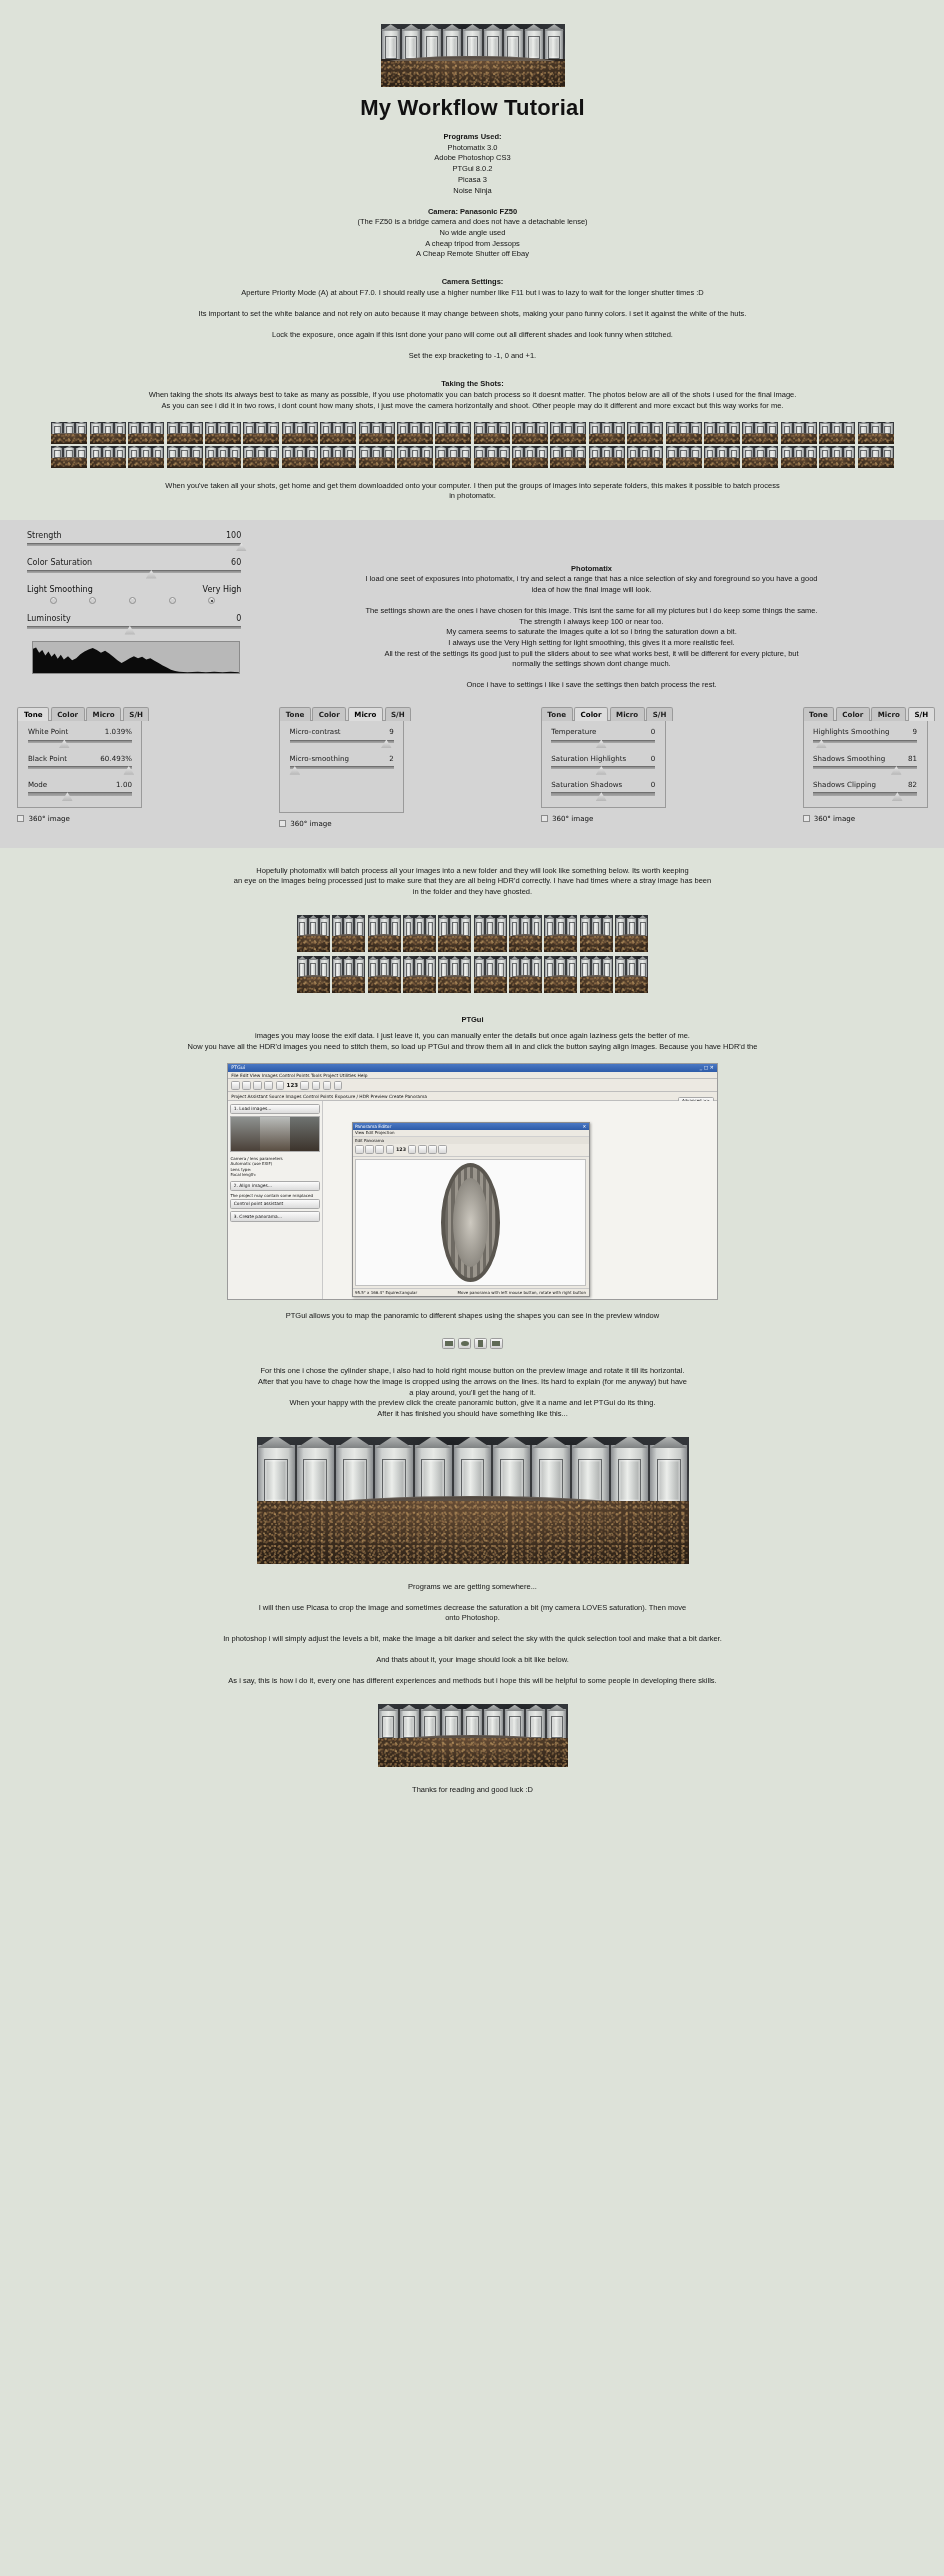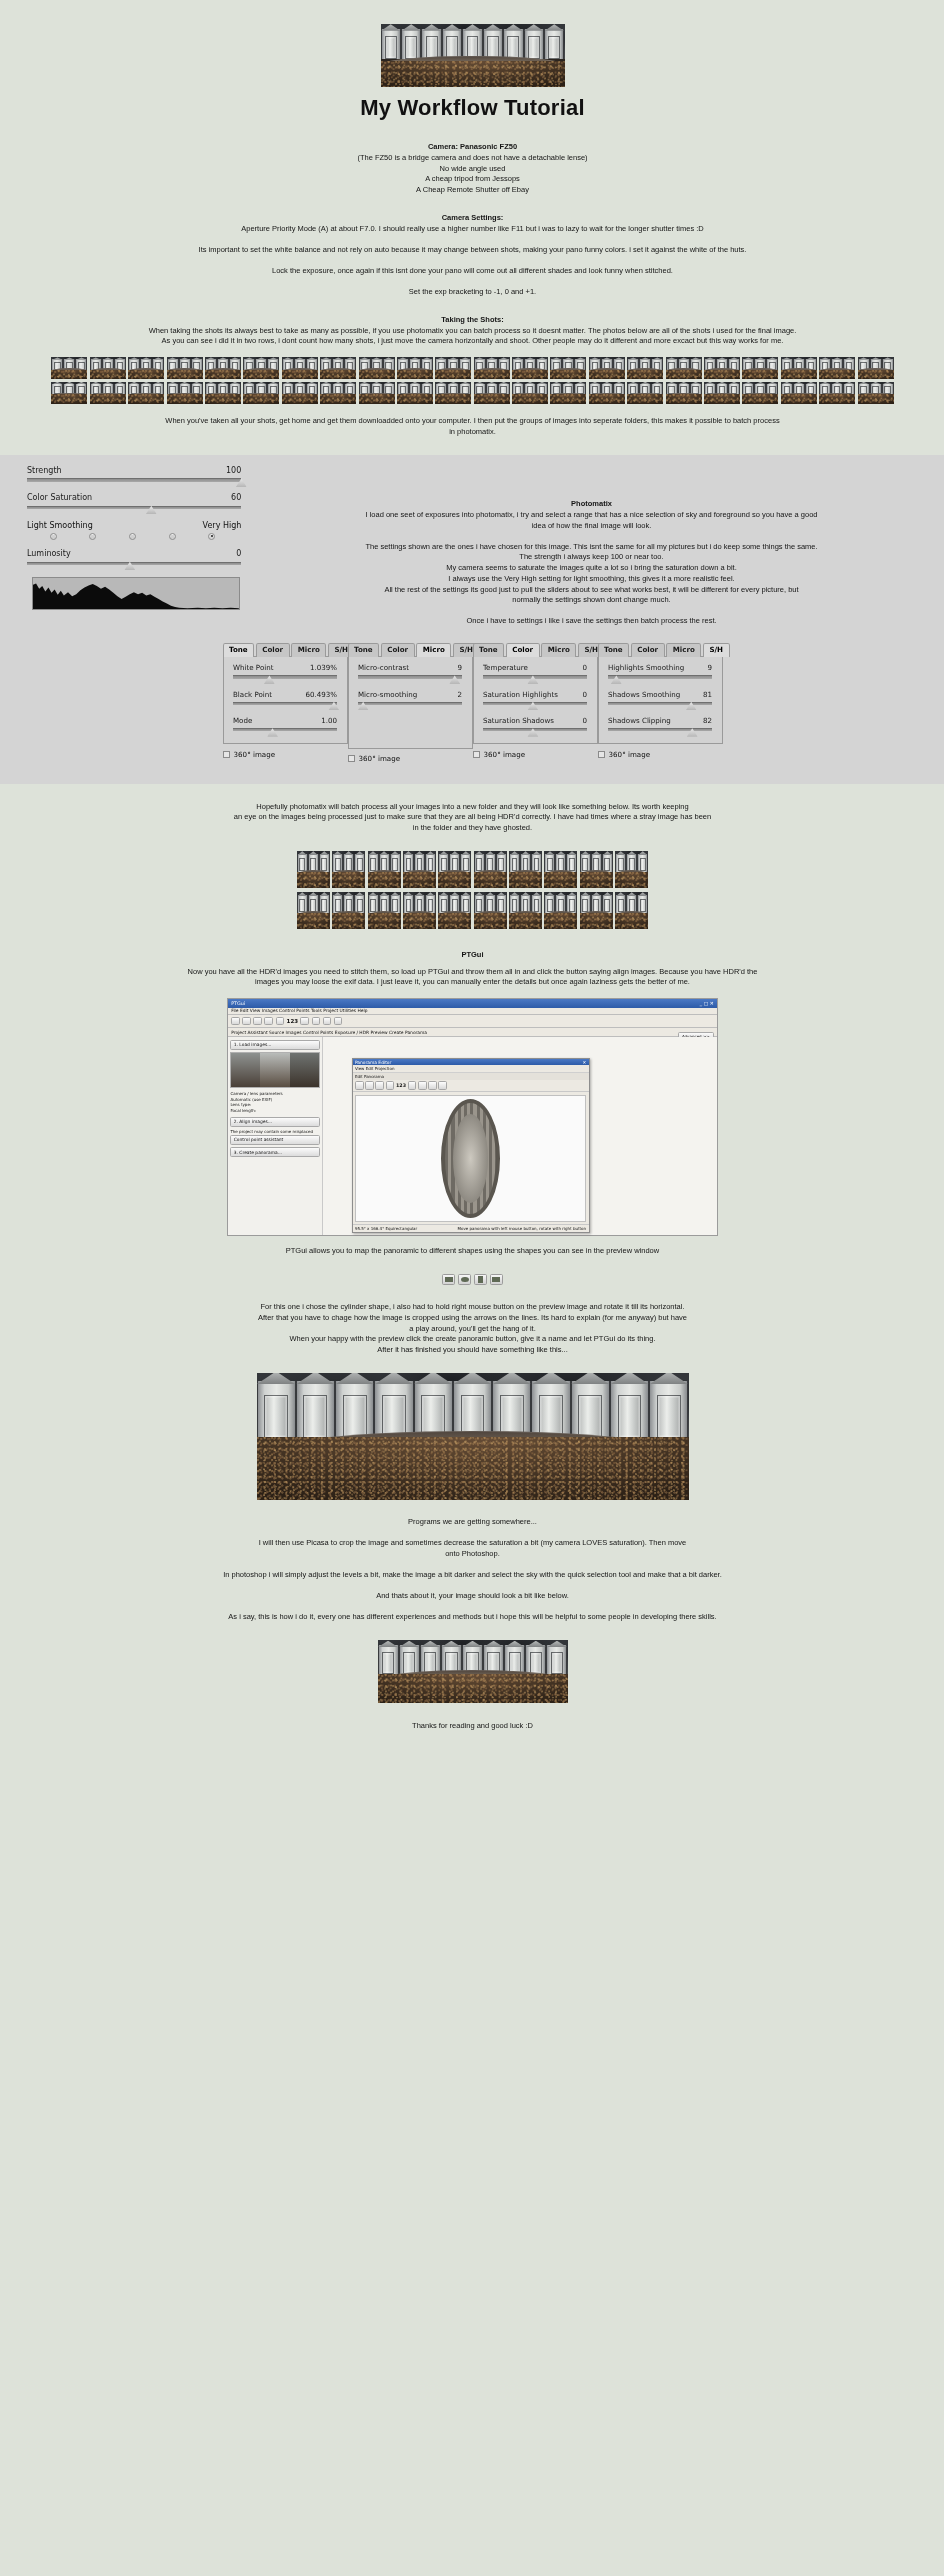--- a/index.html
+++ b/index.html
@@ -116,21 +116,21 @@
   .radio.on:after{ content:""; position:absolute; inset:1.6px; border-radius:50%; background:#222; }
   .rowlabels{ display:flex; justify-content:space-between; padding:0 11px 0 12.7px;
               font-size:8px; font-family:"DejaVu Sans",sans-serif;}
 
   
   .histo{ margin:8px 12.7px 0 17.4px; height:33px; background:#b8b8b8;
           border:0.8px solid #8b8b8b; position:relative; overflow:hidden; }
   .histo svg{ display:block; width:100%; height:100%; }
 
   
-  .panels{ display:flex; justify-content:center; padding:11px 17.4px 8px; }
+  .panels{ display:flex; justify-content:space-between; padding:11px 17.4px 8px; }
   .panel{ width:125px; }
   .tabs{ display:flex; gap:1.6px; }
   .tab{
     font-family:"DejaVu Sans",sans-serif;
     font-size:7.1px; font-weight:bold; padding:1.6px 5.5px 2.4px;
     background:#c6c6c6; border:0.8px solid #9a9a9a; border-bottom:none;
     border-radius:2.4px 2.4px 0 0; color:#1a1a1a;
   }
   .tab.active{ background:#dcdcdc; color:#000; position:relative; z-index:2; }
   .pbody{ border:0.8px solid #9a9a9a; background:#d2d2d2; padding:6.3px 6.3px 8px;
@@ -215,20 +215,28 @@
           <div class="hut"></div>
           <div class="hut"></div>
       </div>
       <div class="promenade" style="top:50%;height:22%"></div>
       <div class="ground" style="height:42%"></div>
     </div>
   </div>
 
   <div class="title">My Workflow Tutorial</div>
 
+  <div class="tb">
+    <span class="hd">Programs Used:</span>
+    <div>Photomatix 3.0</div>
+    <div>Adobe Photoshop CS3</div>
+    <div>PTGui 8.0.2</div>
+    <div>Picasa 3</div>
+    <div>Noise Ninja</div>
+  </div>
 
   <div class="gap"></div>
 
   <div class="tb">
     <span class="hd">Camera: Panasonic FZ50</span>
     <div>(The FZ50 is a bridge camera and does not have a detachable lense)</div>
     <div>No wide angle used</div>
     <div>A cheap tripod from Jessops</div>
     <div>A Cheap Remote Shutter off Ebay</div>
   </div>
@@ -1176,22 +1184,22 @@
           <div class="ground" style="height: 44%;"></div>
         </div>
       </div>
     </div>
 
   <div class="gap-l"></div>
 
   <div class="tb">
     <span class="hd">PTGui</span>
     <div class="gap-s"></div>
+    <div>images you may loose the exif data. I just leave it, you can manually enter the details but once again laziness gets the better of me.</div>
     <div>Now you have all the HDR'd images you need to stitch them, so load up PTGui and throw them all in and click the button saying align images. Because you have HDR'd the</div>
-    <div>images you may loose the exif data. I just leave it, you can manually enter the details but once again laziness gets the better of me.</div>
   </div>
 
   <div class="gap"></div>
 
   <div class="ptgui">
     <div class="pt-title">
       <span>PTGui</span>
       <span>_ □ ✕</span>
     </div>
     <div class="pt-menu">File  Edit  View  Images  Control Points  Tools  Project  Utilities  Help</div>

